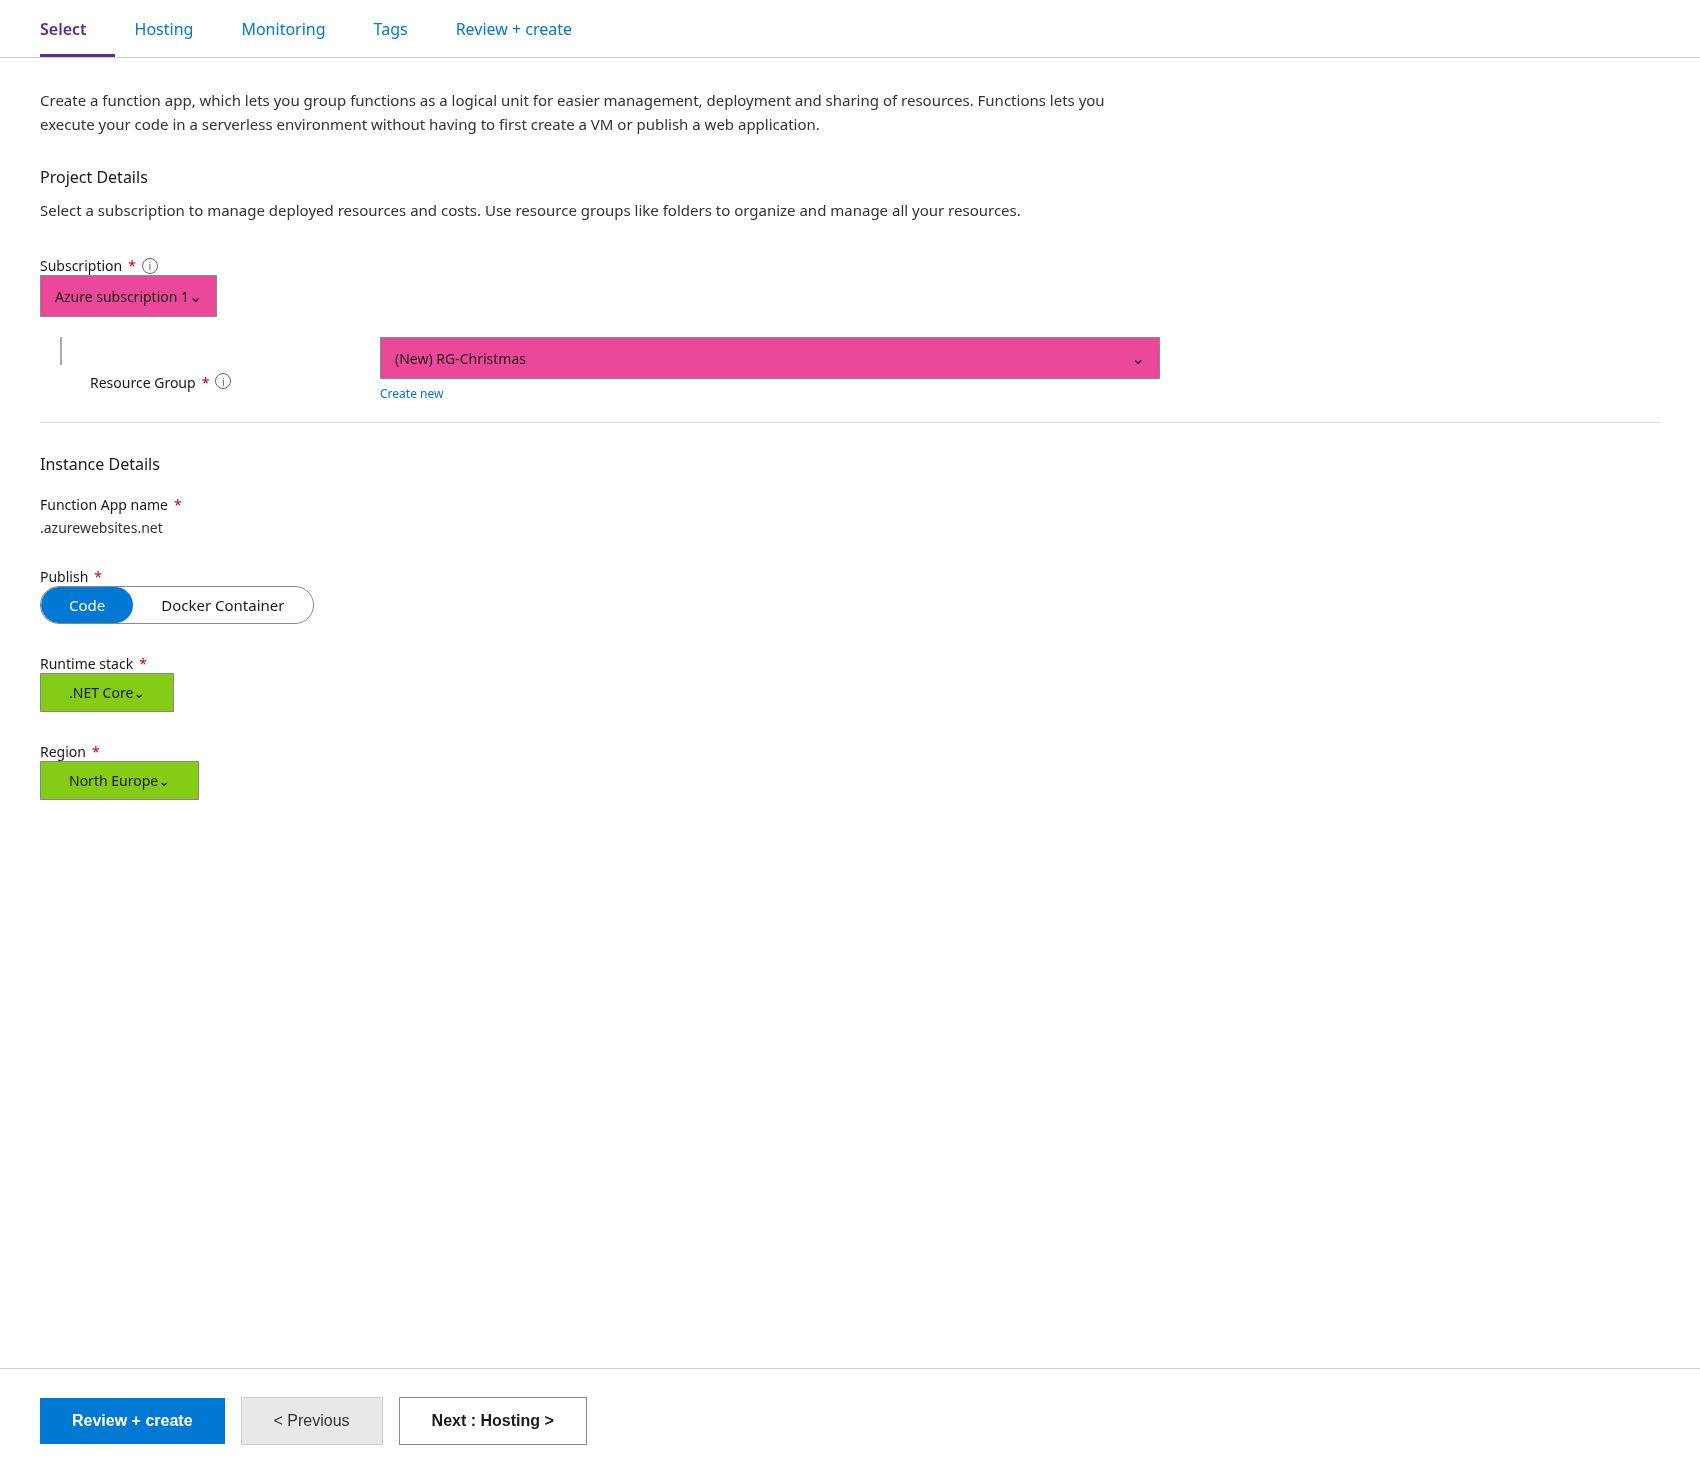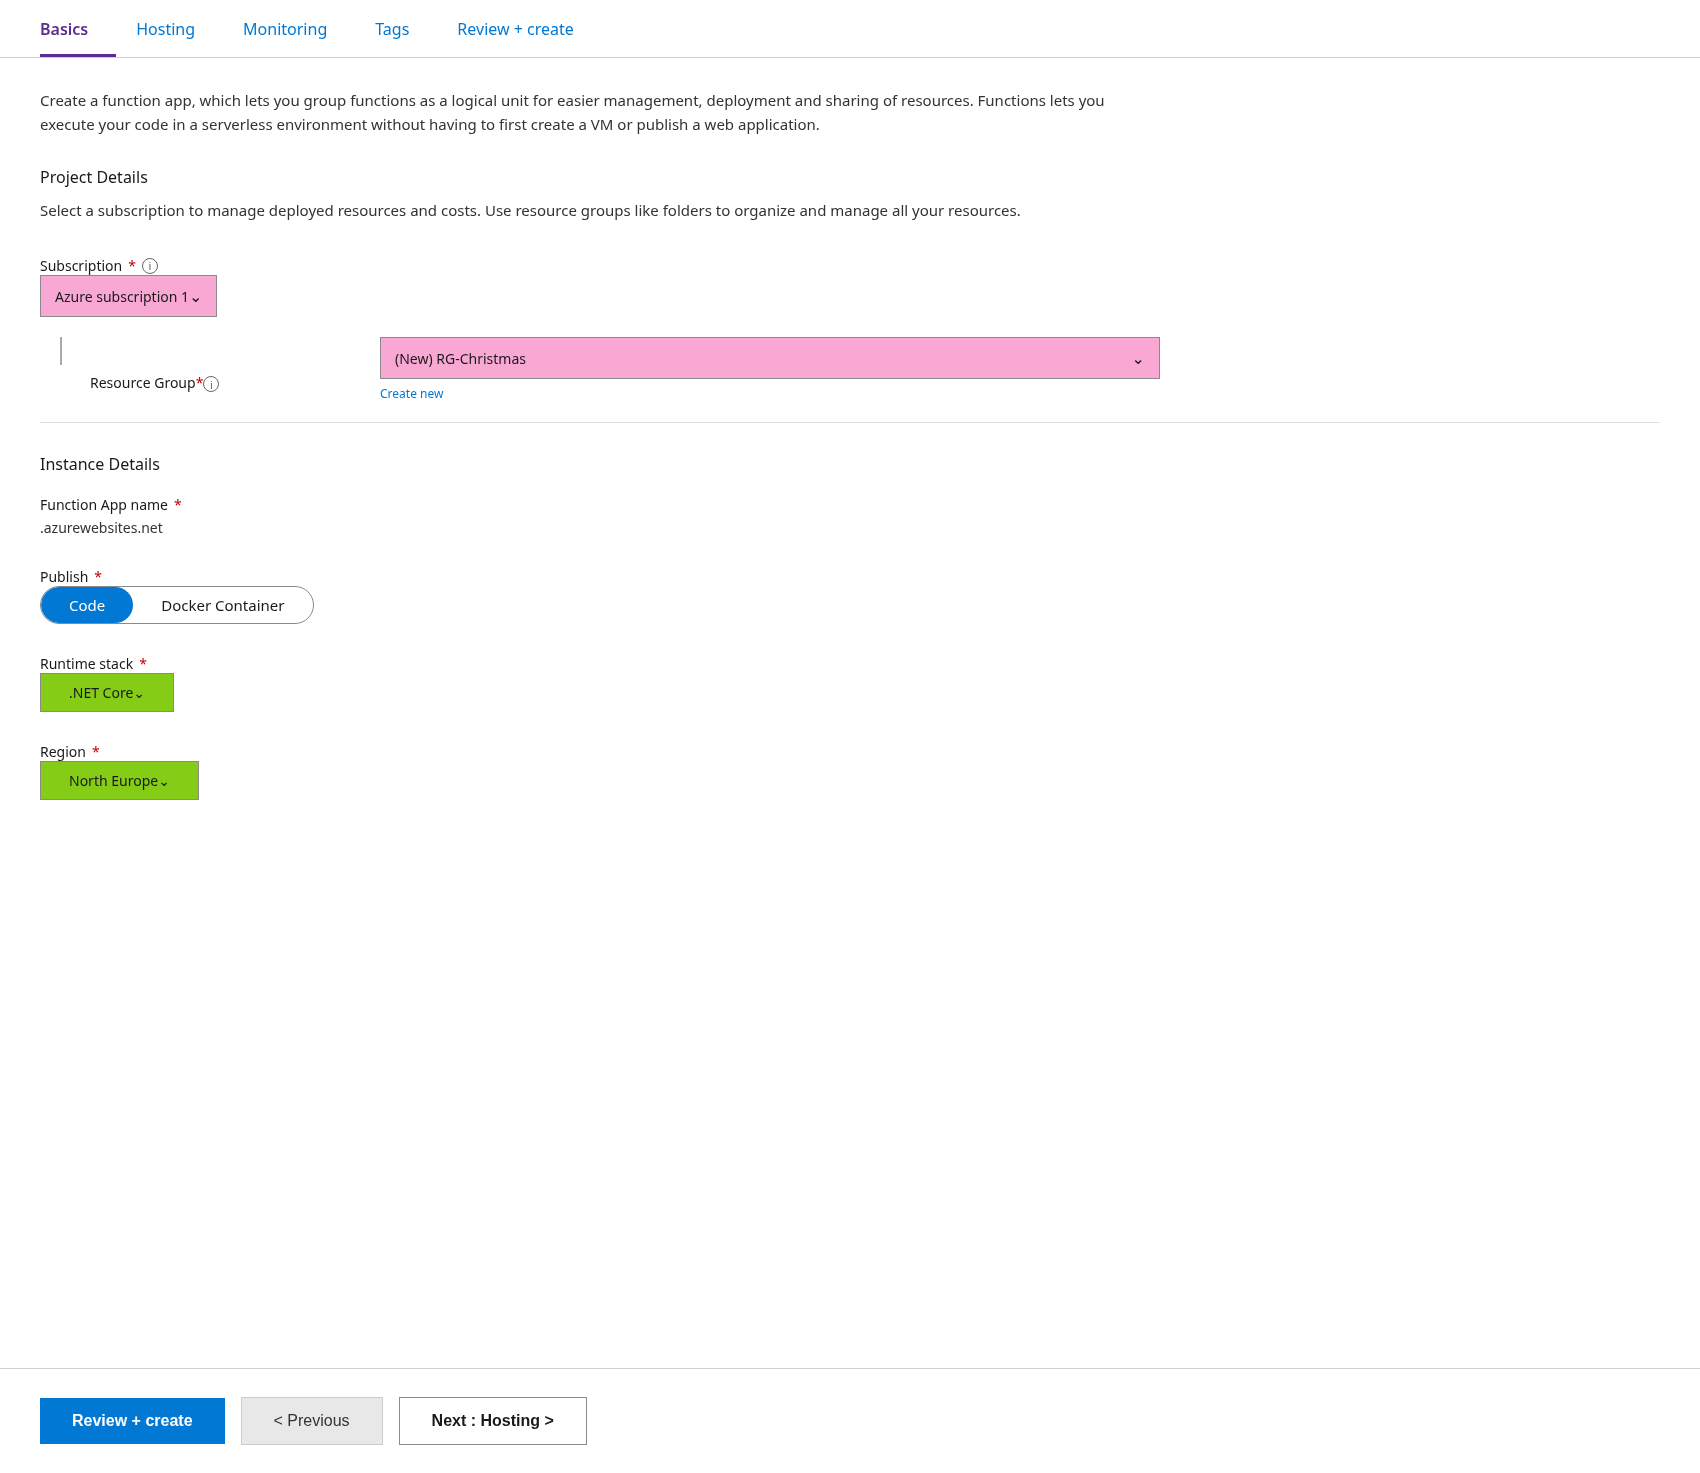--- a/index.html
+++ b/index.html
@@ -102,21 +102,21 @@
     .form-control {
       flex: 1;
       max-width: 780px;
     }
 
     
     .select-box {
       width: 100%;
       padding: 9px 14px;
       border: 1px solid #8a8a8a;
-      background: #f9a8d4;
+      background: #ec4899;
       font-size: 14px;
       color: #1a1a1a;
       cursor: pointer;
       display: flex;
       align-items: center;
       justify-content: space-between;
     }
     .select-box .chevron {
       font-size: 16px;
       color: #1a1a1a;
@@ -202,22 +202,22 @@
     }
     .connector-area {
       width: 340px;
       min-width: 340px;
       display: flex;
       flex-direction: column;
       padding-top: 0;
     }
     .connector-label-row {
       display: flex;
-      align-items: flex-end;
-      gap: 0;
+      align-items: flex-start;
+      gap: 6px;
       padding-left: 30px;
       padding-top: 8px;
     }
 
     
     .bottom-bar {
       border-top: 1px solid #d0d0d0;
       padding: 28px 40px;
       display: flex;
       gap: 16px;
@@ -269,21 +269,21 @@
     .separator-line {
       border: none;
       border-top: 1px solid #e0e0e0;
       margin: 10px 0 10px 0;
     }
   </style>
 </head>
 <body>
 
 <div class="tabs-container">
-  <a class="tab-item active">Basics</a>
+  <a class="tab-item active">Select</a>
   <a class="tab-item">Hosting</a>
   <a class="tab-item">Monitoring</a>
   <a class="tab-item">Tags</a>
   <a class="tab-item">Review + create</a>
 </div>
 
 <div class="main-content">
 
   <p class="description-text">Create a function app, which lets you group functions as a logical unit for easier management, deployment and sharing of resources. Functions lets you execute your code in a serverless environment without having to first create a VM or publish a web application.</p>
 

